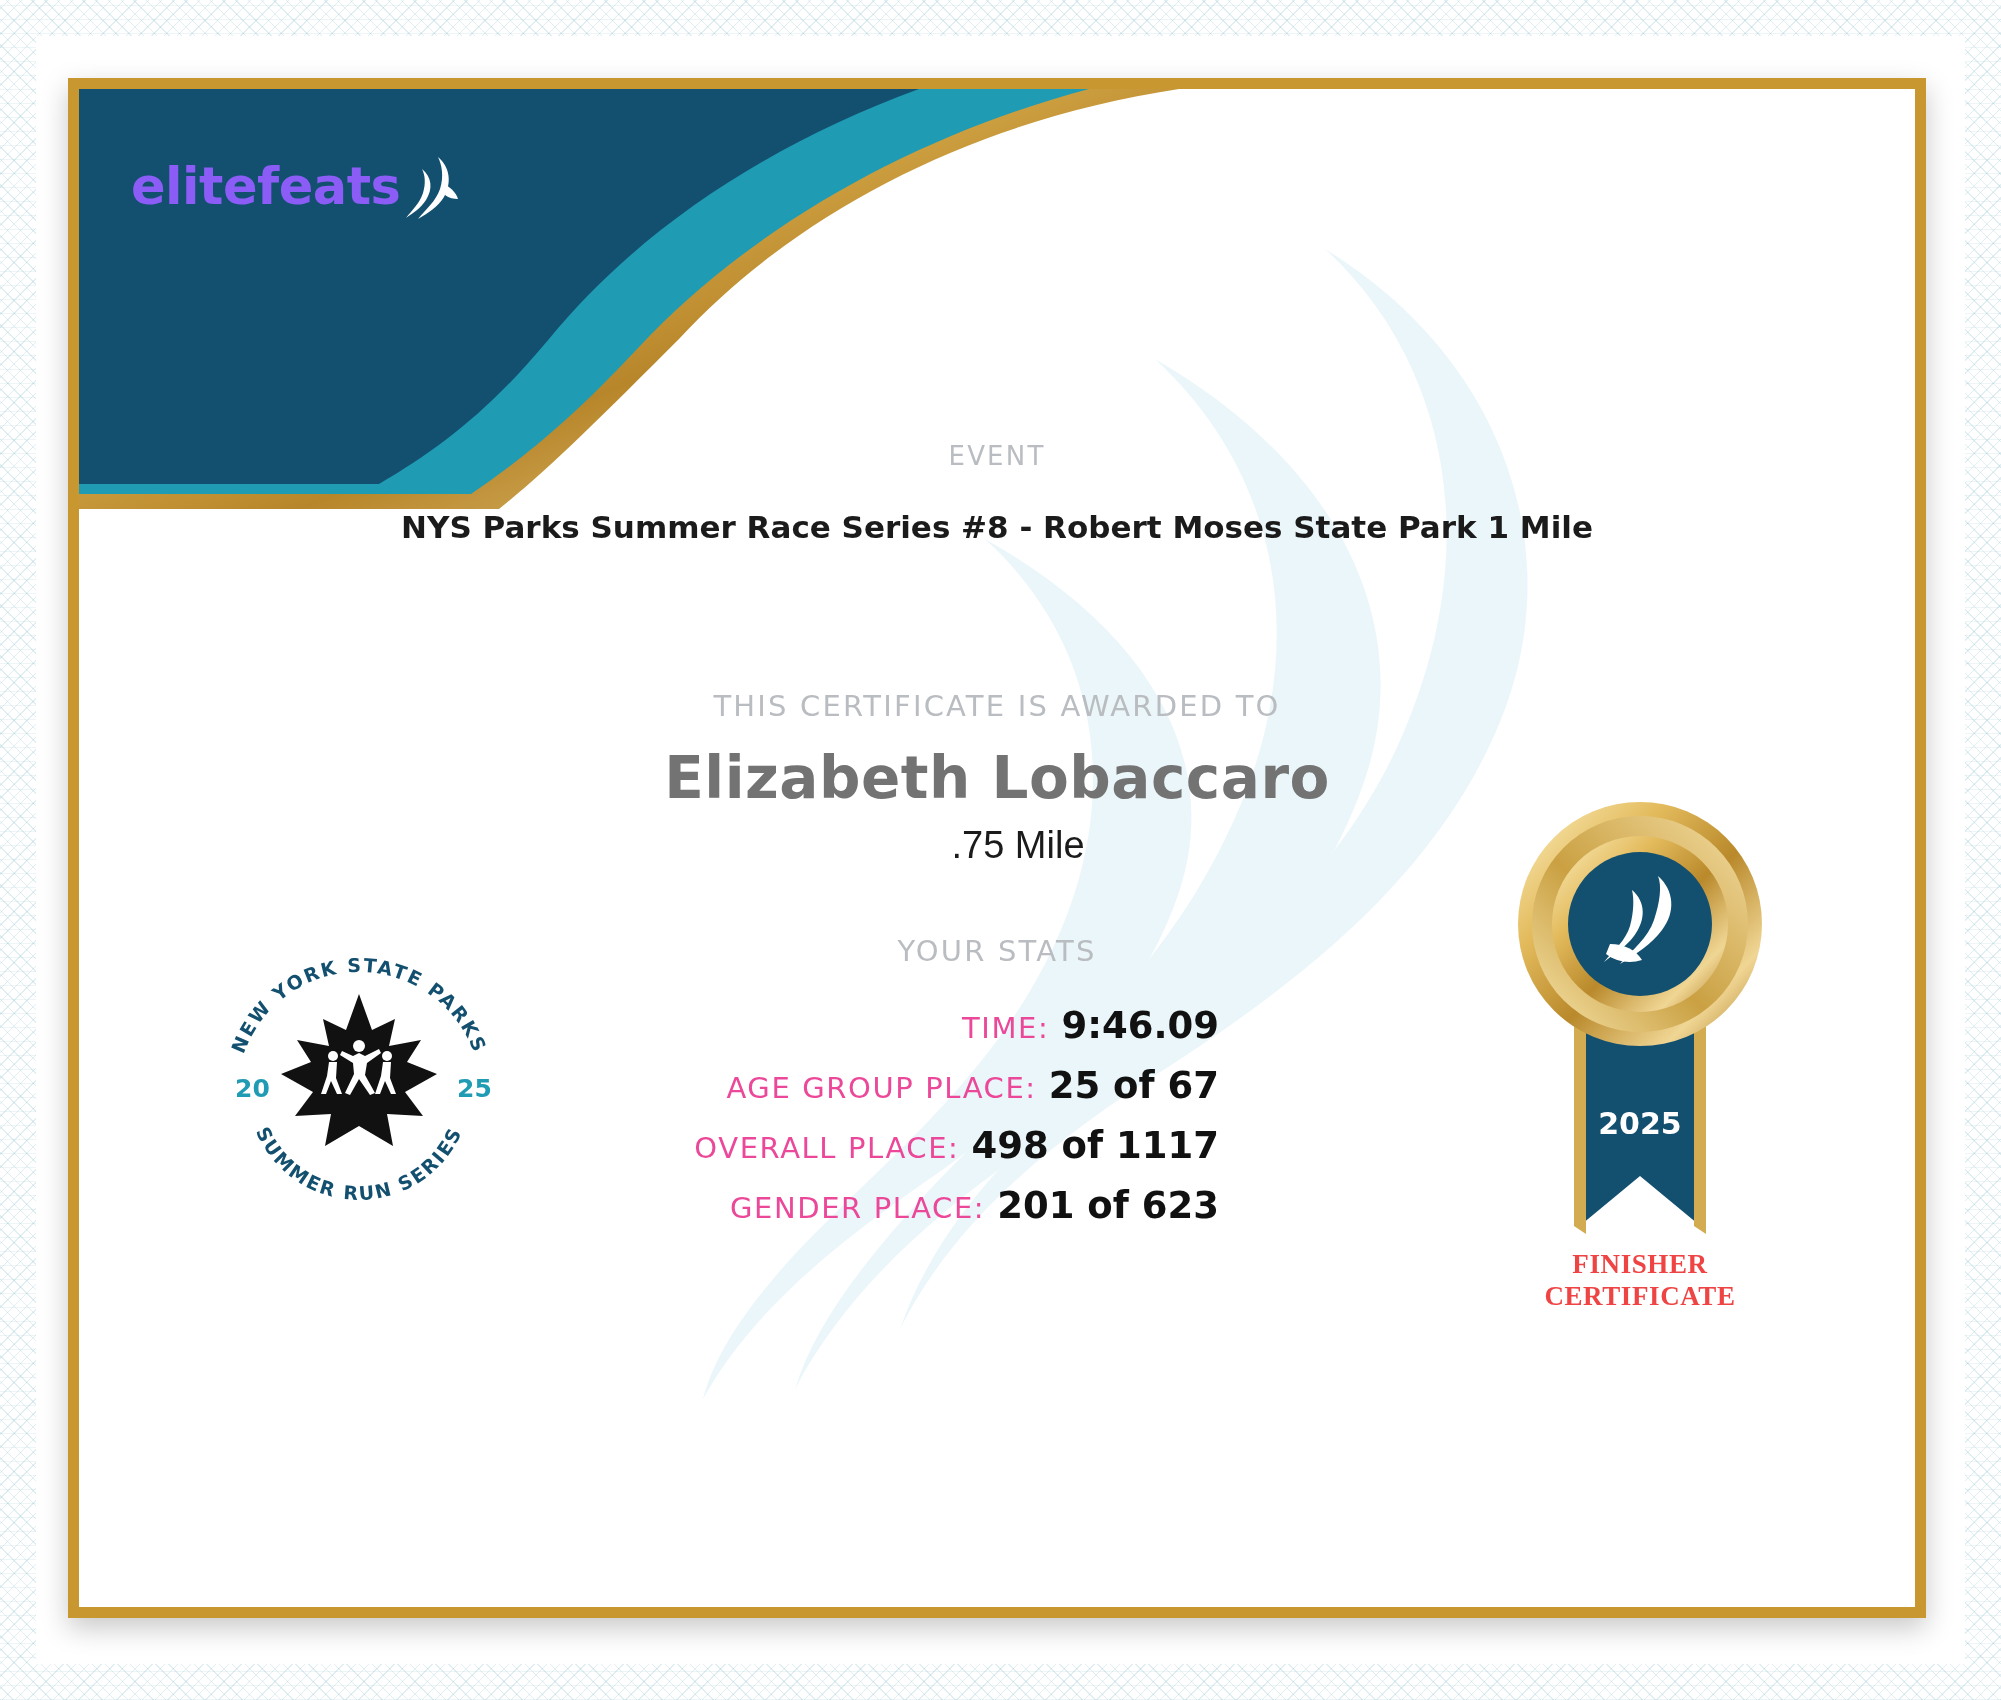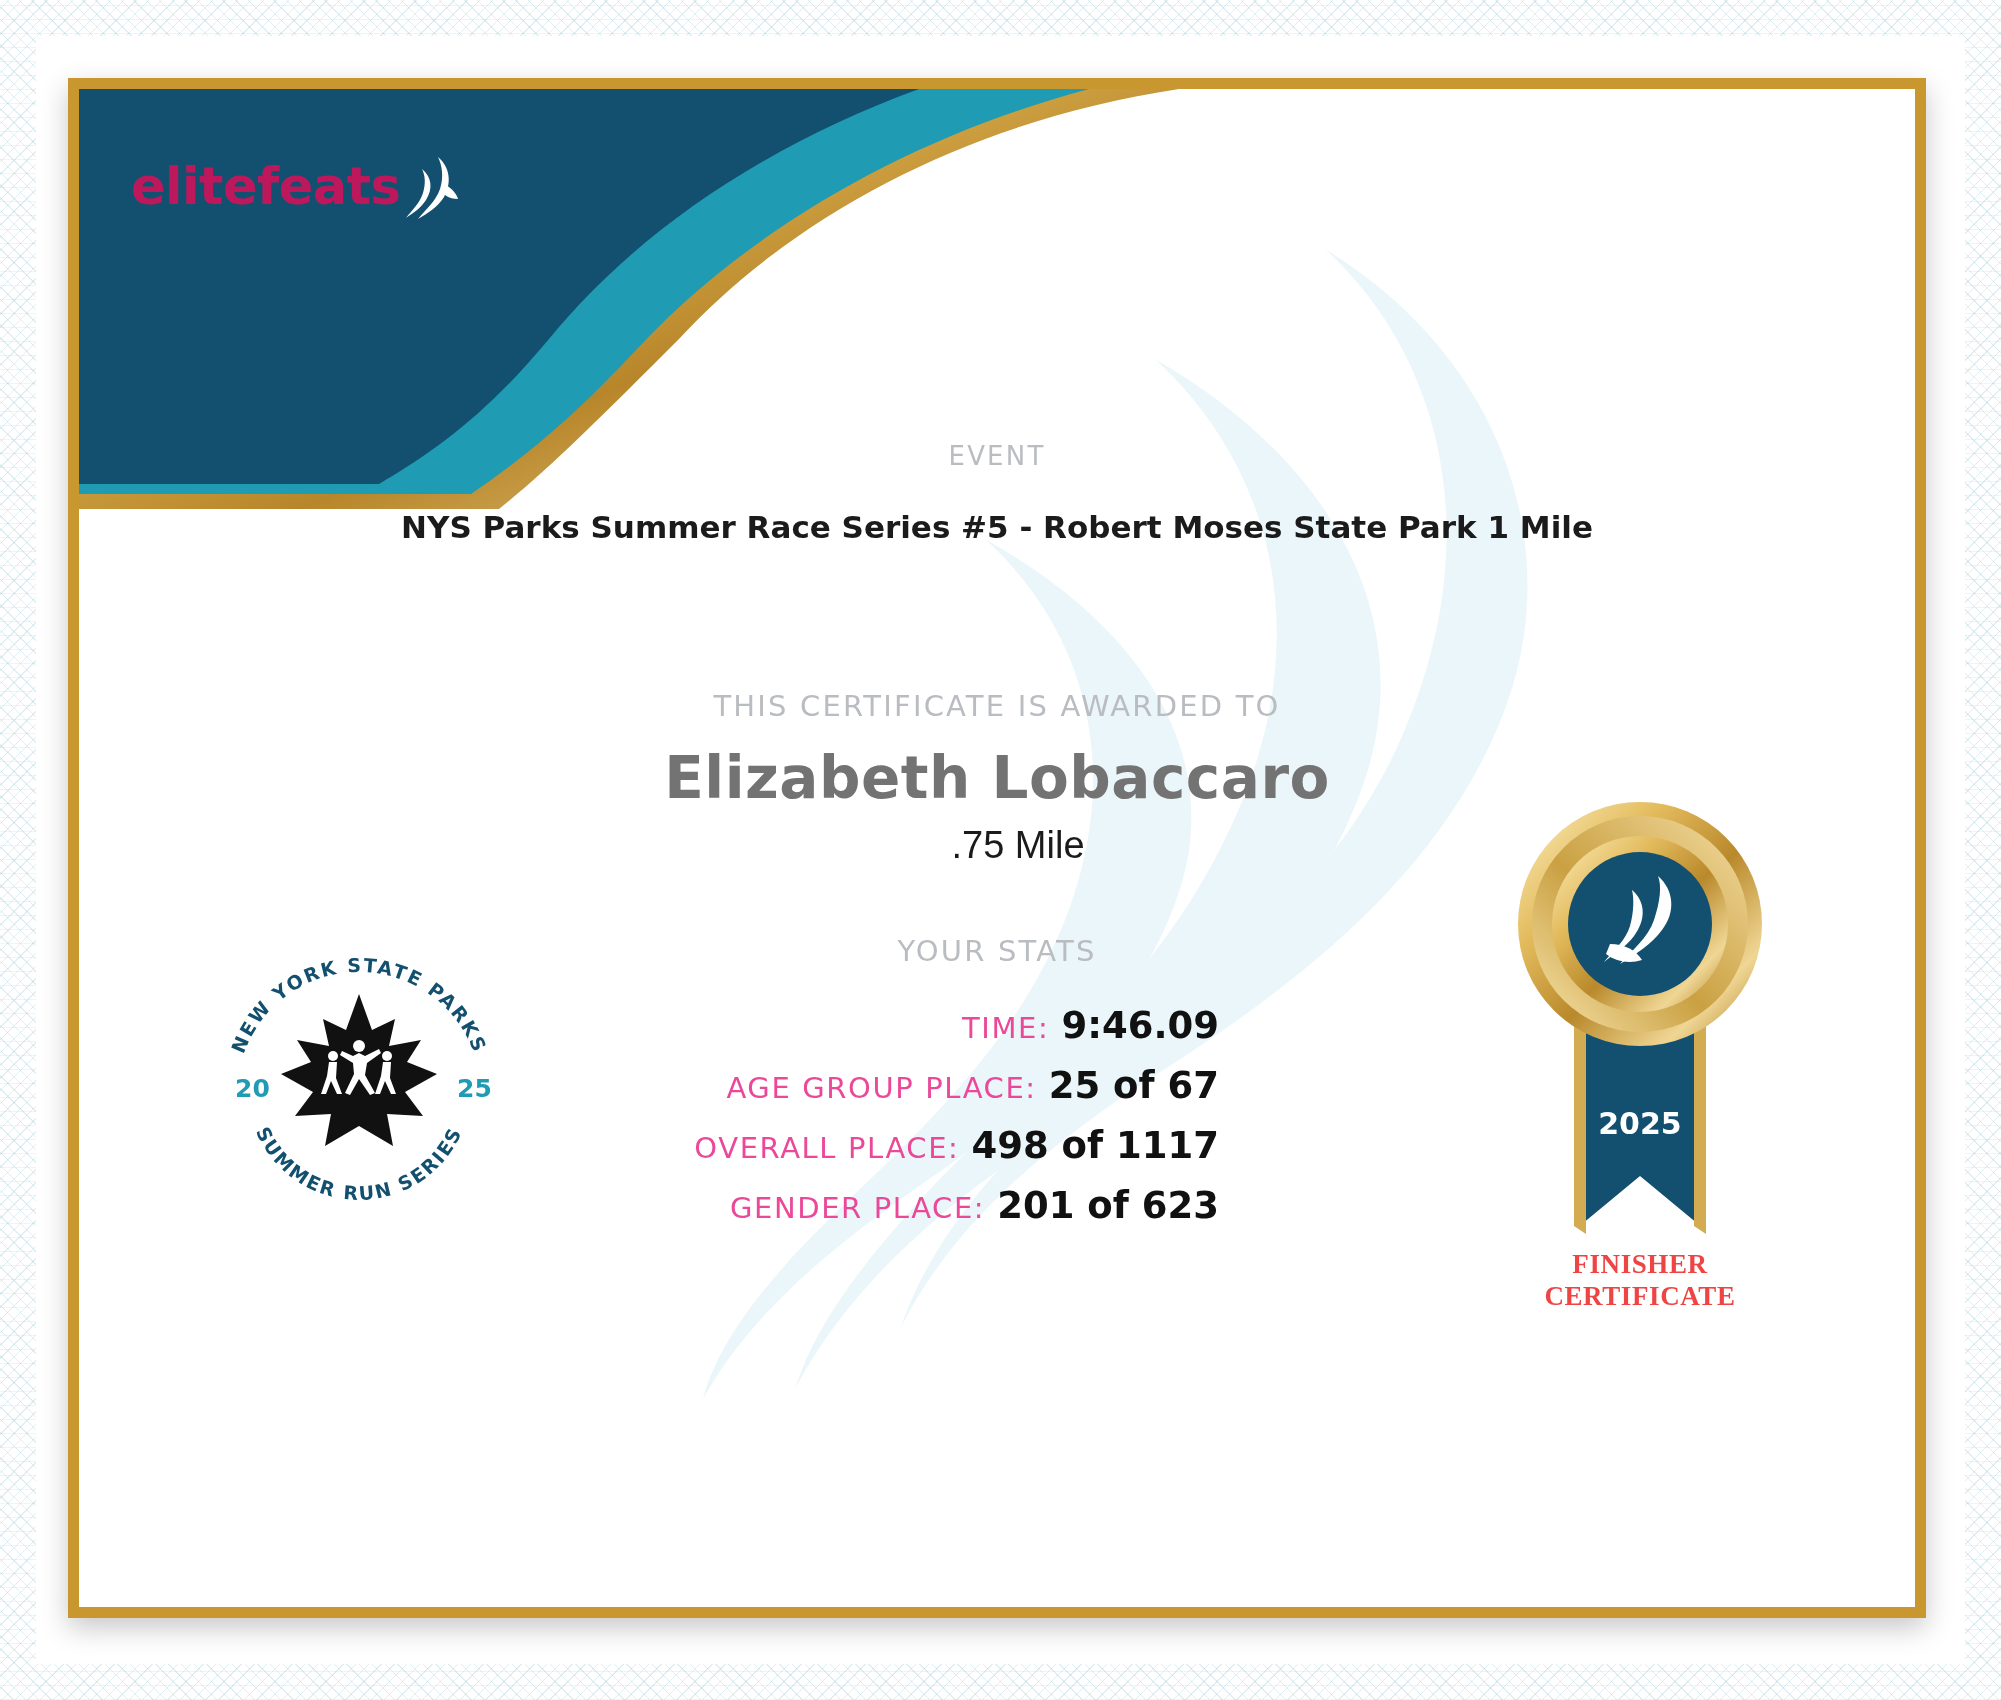--- a/index.html
+++ b/index.html
@@ -86,21 +86,21 @@
 
   .logo {
     position: absolute;
     left: 52px;
     top: 62px;
     display: flex;
     align-items: center;
     gap: 0px;
   }
   .logo-text {
-    color: #be185d;
+    color: #8b5cf6;
     font-size: 51px;
     font-weight: 700;
     letter-spacing: -0.5px;
     font-family: "DejaVu Sans", sans-serif;
   }
   .logo-wing {
     margin-left: 2px;
     margin-top: 4px;
   }
 
@@ -263,21 +263,21 @@
         <svg class="logo-wing" width="62" height="66" viewBox="0 0 62 66">
           <g fill="#ffffff">
             <path d="M36 2 C48 12, 50 28, 42 42 C36 52, 26 58, 16 64 C24 54, 34 46, 38 34 C42 22, 40 10, 36 2 Z"></path>
             <path d="M20 14 C30 22, 31 34, 24 45 C19 53, 11 58, 4 63 C10 55, 18 48, 21 38 C24 28, 23 20, 20 14 Z"></path>
             <path d="M44 30 C50 34, 54 38, 56 44 C52 44, 47 43, 43 40 Z"></path>
           </g>
         </svg>
       </div>
 
       <div class="label event-label">EVENT</div>
-      <div class="event-name">NYS Parks Summer Race Series #5 - Robert Moses State Park 1 Mile</div>
+      <div class="event-name">NYS Parks Summer Race Series #8 - Robert Moses State Park 1 Mile</div>
 
       <div class="label awarded-label">THIS CERTIFICATE IS AWARDED TO</div>
       <div class="recipient">Elizabeth Lobaccaro</div>
       <div class="distance">.75 Mile</div>
 
       <div class="label stats-label">YOUR STATS</div>
 
       <div class="stats">
         <div class="stat-row">
           <span class="stat-key">TIME:</span>

